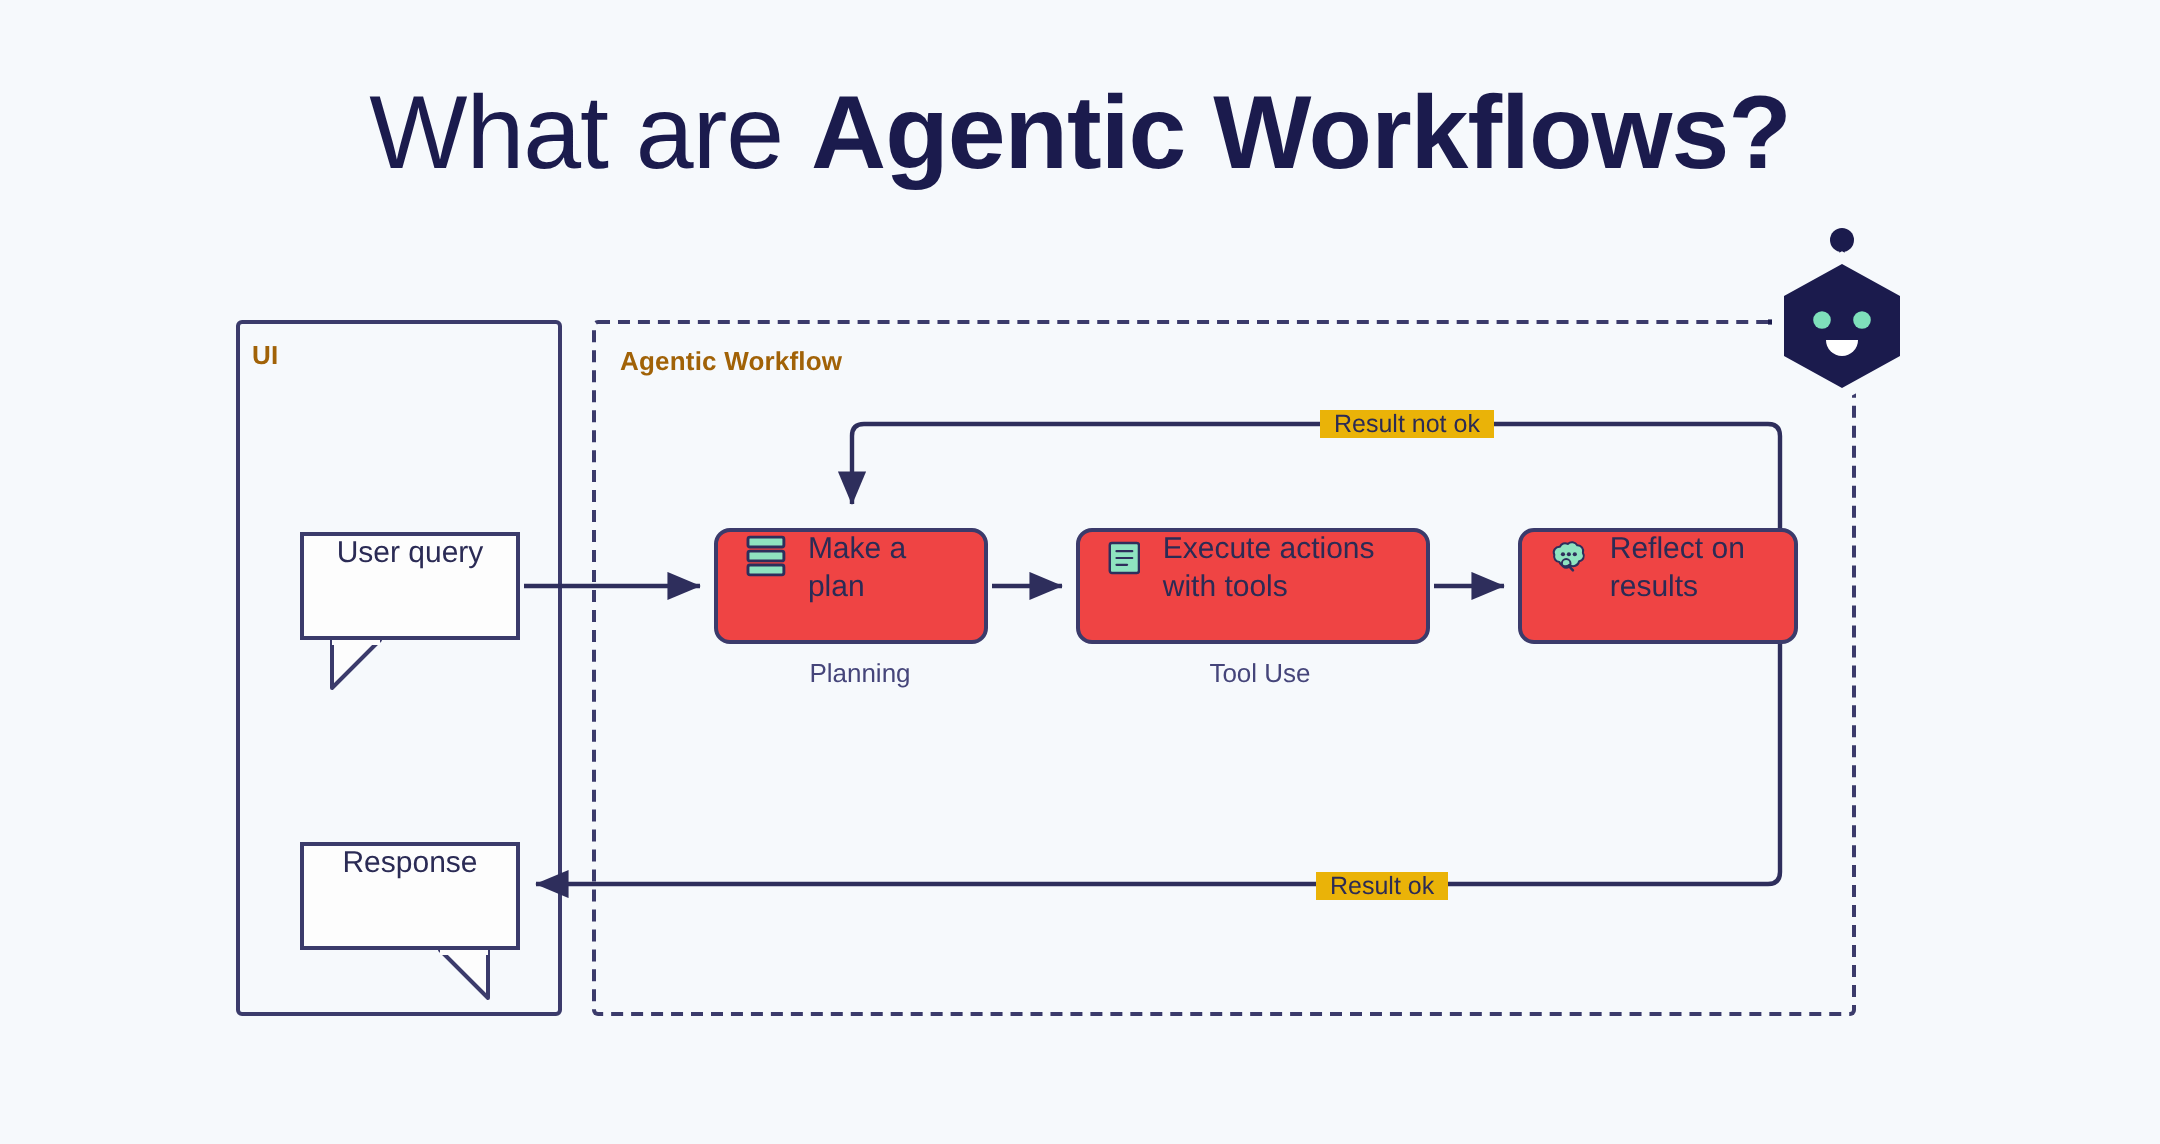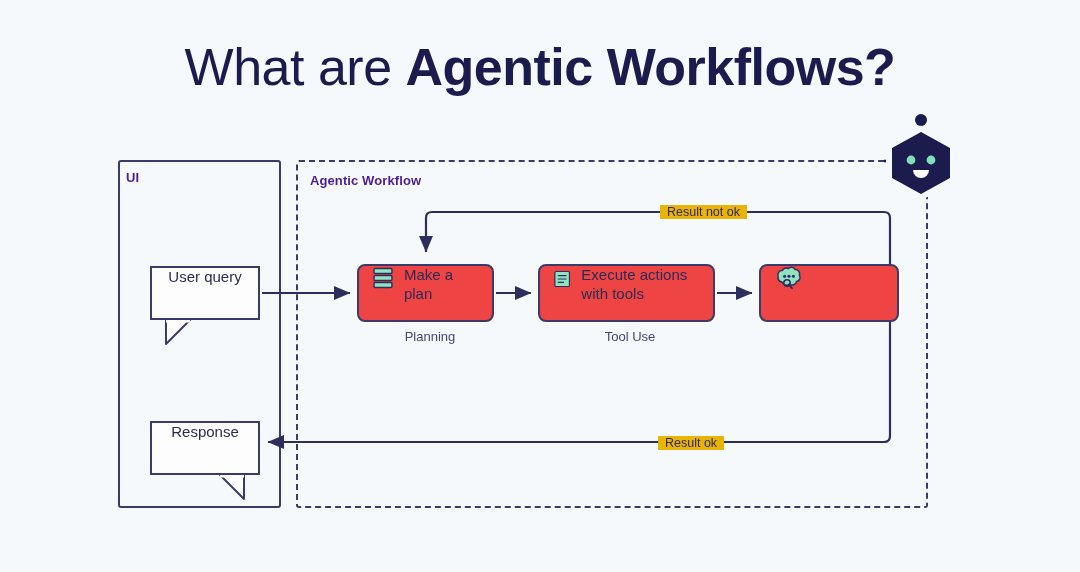--- a/index.html
+++ b/index.html
@@ -29,21 +29,21 @@
     letter-spacing: -0.5px;
     line-height: 1.15;
     white-space: nowrap;
   }
   #title .light { font-weight: 400; }
   #title .bold  { font-weight: 700; }
 
   
   .panel-label {
     position: absolute;
-    color: #4c1d95;
+    color: #a16207;
     font-size: 13px;
     font-weight: 700;
     letter-spacing: 0.1px;
   }
   #ui-panel {
     position: absolute;
     left: 118px;
     top: 160px;
     width: 163px;
     height: 348px;
@@ -207,20 +207,21 @@
                A4.0,4.0 0 0 1 21.6,15.4 A4.4,4.4 0 0 1 14.4,18.0 A4.6,4.6 0 0 1 7.0,16.0
                A4.2,4.2 0 0 1 3.2,10.6 A4.2,4.2 0 0 1 7.4,4.6 Z" fill="#8fe3c0" stroke="#2e2e5c" stroke-width="1.5" stroke-linejoin="round"></path>
       <g fill="#2e2e5c">
         <circle cx="9.6" cy="10.2" r="1.55"></circle>
         <circle cx="14.0" cy="10.2" r="1.55"></circle>
         <circle cx="18.4" cy="10.2" r="1.55"></circle>
       </g>
       <circle cx="12.0" cy="17.0" r="3.2" fill="none" stroke="#2e2e5c" stroke-width="1.5"></circle>
       <line x1="14.3" y1="19.3" x2="17.0" y2="22.2" stroke="#2e2e5c" stroke-width="1.9" stroke-linecap="round"></line>
     </svg>
+    <span class="stage-text">Reflect on results</span>
   </div>
 
   <div id="cap-planning" class="stage-caption">Planning</div>
   <div id="cap-tooluse" class="stage-caption">Tool Use</div>
 
   <div id="label-not-ok" class="edge-label">Result not ok</div>
   <div id="label-ok" class="edge-label">Result ok</div>
 
   <svg id="robot-logo" viewBox="0 0 74 84">
     <line x1="37" y1="8" x2="37" y2="26" stroke="#1b1b4d" stroke-width="2.6"></line>

